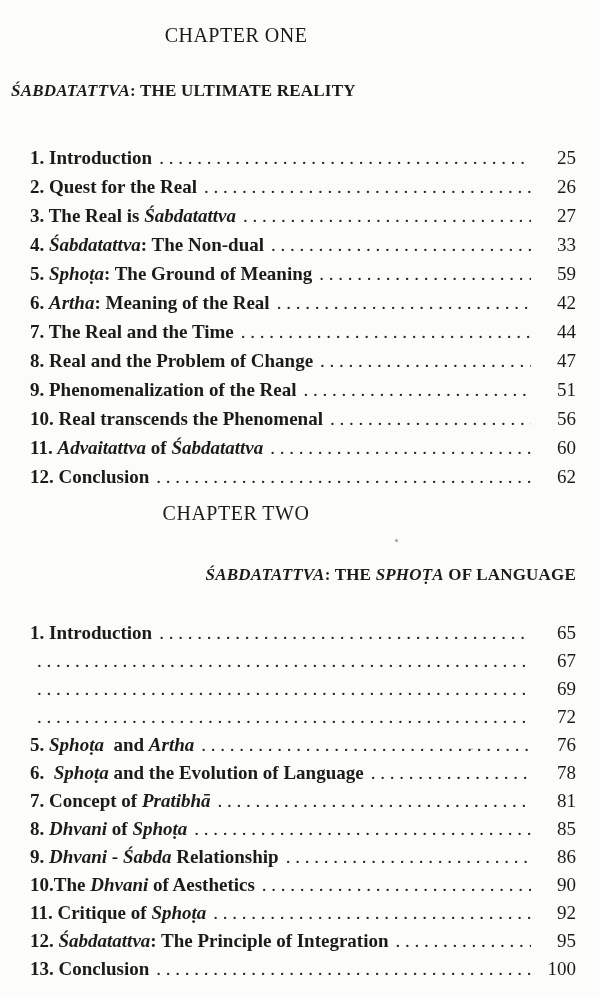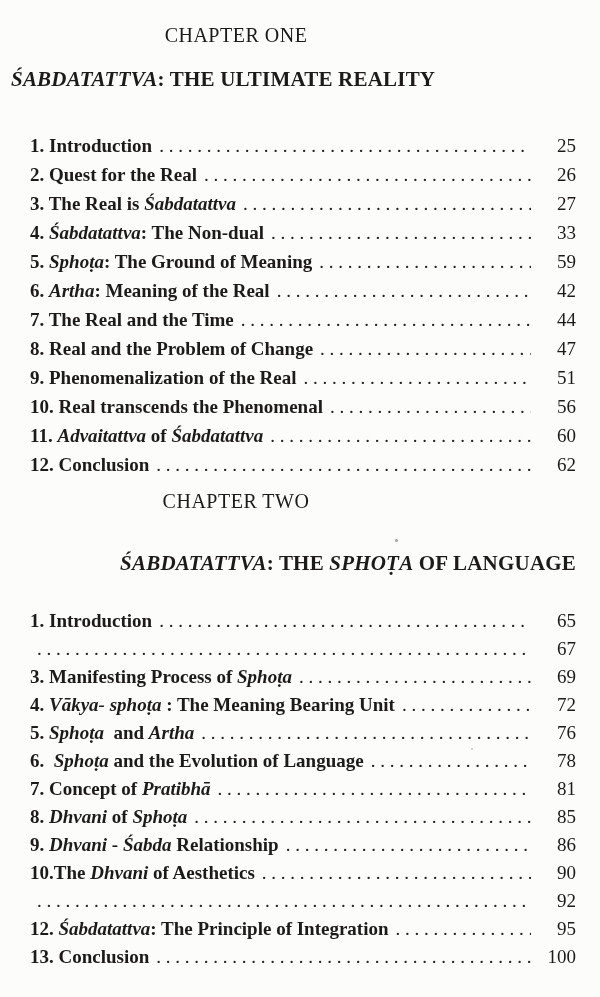--- a/index.html
+++ b/index.html
@@ -19,22 +19,22 @@
   .chapter-heading {
     margin: 0;
     width: 412px;
     text-align: center;
     font-size: 20px;
     font-weight: 400;
     line-height: 22px;
     letter-spacing: 0.5px;
   }
   .chapter-title {
-    margin: 20px 0 0 -19px;
-    font-size: 21px;
+    margin: 32px 0 0 -19px;
+    font-size: 17px;
     font-weight: 700;
     line-height: 26px;
     letter-spacing: 0.2px;
     white-space: nowrap;
   }
   .chapter-title i { font-style: italic; }
   .chapter-2 .chapter-heading { margin-top: 11px; }
   .chapter-2 .chapter-title  { margin-top: 38px; text-align: right; }
   .toc-list {
     list-style: none;
@@ -151,26 +151,24 @@
         <li class="toc-row">
           <span class="toc-label"><span>1. Introduction</span></span>
           <span class="toc-dots" aria-hidden="true">. . . . . . . . . . . . . . . . . . . . . . . . . . . . . . . . . . . . . . . . . . . . . . . . . . . . . . . . . . . .</span>
           <span class="toc-page">65</span>
         </li>
         <li class="toc-row">
           <span class="toc-dots" aria-hidden="true">. . . . . . . . . . . . . . . . . . . . . . . . . . . . . . . . . . . . . . . . . . . . . . . . . . . . . . . . . . . .</span>
           <span class="toc-page">67</span>
         </li>
         <li class="toc-row">
-          <span class="toc-label"><span>3. Manifesting Process of </span><i>Sphoṭa</i></span>
           <span class="toc-dots" aria-hidden="true">. . . . . . . . . . . . . . . . . . . . . . . . . . . . . . . . . . . . . . . . . . . . . . . . . . . . . . . . . . . .</span>
           <span class="toc-page">69</span>
         </li>
         <li class="toc-row">
-          <span class="toc-label"><span>4. </span><i>Vākya- sphoṭa</i><span> : The Meaning Bearing Unit</span></span>
           <span class="toc-dots" aria-hidden="true">. . . . . . . . . . . . . . . . . . . . . . . . . . . . . . . . . . . . . . . . . . . . . . . . . . . . . . . . . . . .</span>
           <span class="toc-page">72</span>
         </li>
         <li class="toc-row">
           <span class="toc-label"><span>5. </span><i>Sphoṭa</i><span>  and </span><i>Artha</i></span>
           <span class="toc-dots" aria-hidden="true">. . . . . . . . . . . . . . . . . . . . . . . . . . . . . . . . . . . . . . . . . . . . . . . . . . . . . . . . . . . .</span>
           <span class="toc-page">76</span>
         </li>
         <li class="toc-row">
           <span class="toc-label"><span>6.  </span><i>Sphoṭa</i><span> and the Evolution of Language</span></span>
@@ -191,20 +189,21 @@
           <span class="toc-label"><span>9. </span><i>Dhvani</i><span> - </span><i>Śabda</i><span> Relationship</span></span>
           <span class="toc-dots" aria-hidden="true">. . . . . . . . . . . . . . . . . . . . . . . . . . . . . . . . . . . . . . . . . . . . . . . . . . . . . . . . . . . .</span>
           <span class="toc-page">86</span>
         </li>
         <li class="toc-row">
           <span class="toc-label"><span>10.The </span><i>Dhvani</i><span> of Aesthetics</span></span>
           <span class="toc-dots" aria-hidden="true">. . . . . . . . . . . . . . . . . . . . . . . . . . . . . . . . . . . . . . . . . . . . . . . . . . . . . . . . . . . .</span>
           <span class="toc-page">90</span>
         </li>
         <li class="toc-row">
+          <span class="toc-label"><span>11. Critique of </span><i>Sphoṭa</i></span>
           <span class="toc-dots" aria-hidden="true">. . . . . . . . . . . . . . . . . . . . . . . . . . . . . . . . . . . . . . . . . . . . . . . . . . . . . . . . . . . .</span>
           <span class="toc-page">92</span>
         </li>
         <li class="toc-row">
           <span class="toc-label"><span>12. </span><i>Śabdatattva</i><span>: The Principle of Integration</span></span>
           <span class="toc-dots" aria-hidden="true">. . . . . . . . . . . . . . . . . . . . . . . . . . . . . . . . . . . . . . . . . . . . . . . . . . . . . . . . . . . .</span>
           <span class="toc-page">95</span>
         </li>
         <li class="toc-row">
           <span class="toc-label"><span>13. Conclusion</span></span>

